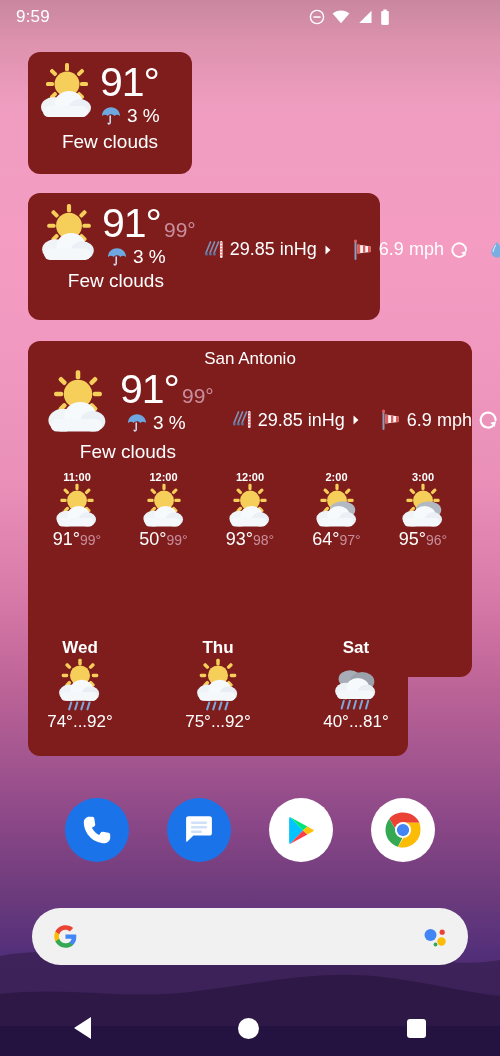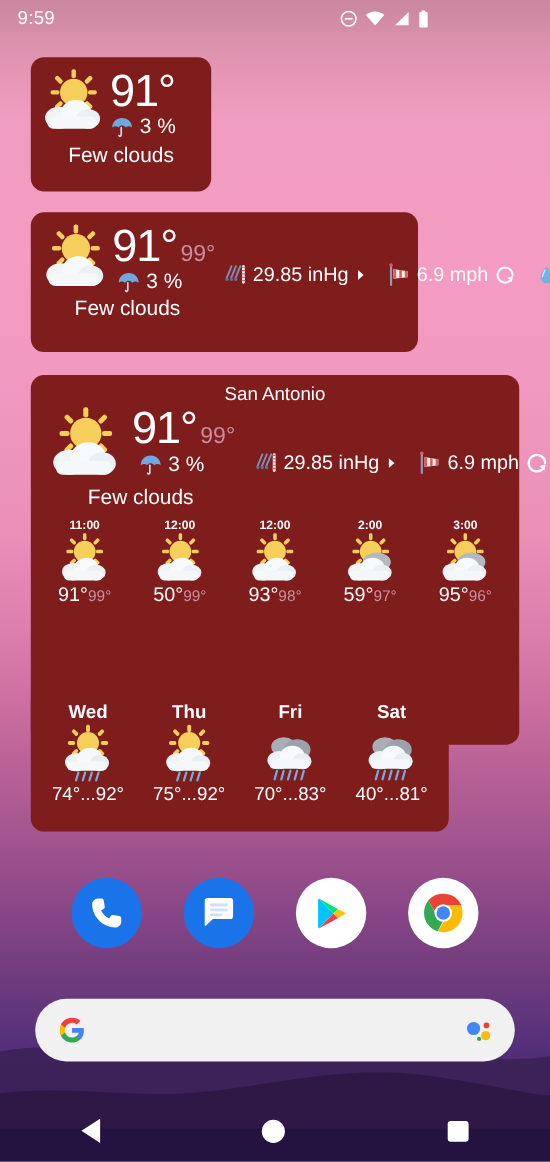--- a/index.html
+++ b/index.html
@@ -448,21 +448,21 @@
             <rect x="15.5" y="29.5" width="4" height="8" rx="1.6" transform="rotate(45 17.5 33.5)"></rect>
             <rect x="42.5" y="29.5" width="4" height="8" rx="1.6" transform="rotate(-45 44.5 33.5)"></rect>
           </g>
           <ellipse cx="38" cy="34" rx="16" ry="11" fill="#b3b9c2"></ellipse>
           <ellipse cx="18" cy="45" rx="13" ry="10" fill="#f0f4f7"></ellipse>
             <ellipse cx="33" cy="41" rx="14" ry="12" fill="#f7fafc"></ellipse>
           <ellipse cx="44" cy="46" rx="11" ry="9" fill="#eaf0f5"></ellipse>
             <rect x="7" y="44" width="45" height="11" rx="5.5" fill="#f4f8fb"></rect>
         </svg>
         <div class="hour-temps">
-          <span class="hour-t1">59°</span>
+          <span class="hour-t1">64°</span>
           <span class="hour-t2">97°</span>
         </div>
       </div>
       <div class="hour">
         <div class="hour-time">3:00</div>
         <svg width="52" height="46" viewBox="0 0 62 58">
           <circle cx="31" cy="22" r="12.5" fill="#f5cf5a"></circle>
           <g fill="#f5cf5a">
             <rect x="29" y="1" width="4" height="8" rx="1.6"></rect>
               <rect x="29" y="35" width="4" height="8" rx="1.6"></rect>
@@ -533,39 +533,20 @@
           <ellipse cx="43" cy="41" rx="10" ry="8.5" fill="#e8eef4"></ellipse>
             <rect x="9" y="39" width="42" height="10" rx="5" fill="#f4f8fb"></rect>
           <g stroke="#7ba9dd" stroke-width="2.3" stroke-linecap="round">
             <line x1="21" y1="51" x2="18.5" y2="59"></line>
               <line x1="28" y1="51" x2="25.5" y2="59"></line>
             <line x1="35" y1="51" x2="32.5" y2="59"></line>
               <line x1="42" y1="51" x2="39.5" y2="59"></line>
           </g>
         </svg>
         <div class="day-range">75°...92°</div>
-      </div>
-      <div class="day">
-        <div class="day-name">Fri</div>
-        <svg width="58" height="54" viewBox="0 0 62 62">
-          <ellipse cx="24" cy="24" rx="13" ry="10" fill="#a8aeb7"></ellipse>
-          <ellipse cx="38" cy="27" rx="14" ry="11" fill="#9ba2ac"></ellipse>
-          <ellipse cx="19" cy="38" rx="12" ry="9.5" fill="#eef3f7"></ellipse>
-            <ellipse cx="33" cy="34" rx="13" ry="11" fill="#f7fafc"></ellipse>
-          <ellipse cx="43" cy="39" rx="10" ry="8.5" fill="#e8eef4"></ellipse>
-            <rect x="9" y="37" width="42" height="10" rx="5" fill="#f4f8fb"></rect>
-          <g stroke="#7ba9dd" stroke-width="2.3" stroke-linecap="round">
-            <line x1="17" y1="49" x2="14.5" y2="58"></line>
-              <line x1="24" y1="49" x2="21.5" y2="58"></line>
-            <line x1="31" y1="49" x2="28.5" y2="58"></line>
-              <line x1="38" y1="49" x2="35.5" y2="58"></line>
-            <line x1="45" y1="49" x2="42.5" y2="58"></line>
-          </g>
-        </svg>
-        <div class="day-range">70°...83°</div>
       </div>
       <div class="day">
         <div class="day-name">Sat</div>
         <svg width="58" height="54" viewBox="0 0 62 62">
           <ellipse cx="24" cy="24" rx="13" ry="10" fill="#a8aeb7"></ellipse>
           <ellipse cx="38" cy="27" rx="14" ry="11" fill="#9ba2ac"></ellipse>
           <ellipse cx="19" cy="38" rx="12" ry="9.5" fill="#eef3f7"></ellipse>
             <ellipse cx="33" cy="34" rx="13" ry="11" fill="#f7fafc"></ellipse>
           <ellipse cx="43" cy="39" rx="10" ry="8.5" fill="#e8eef4"></ellipse>
             <rect x="9" y="37" width="42" height="10" rx="5" fill="#f4f8fb"></rect>

